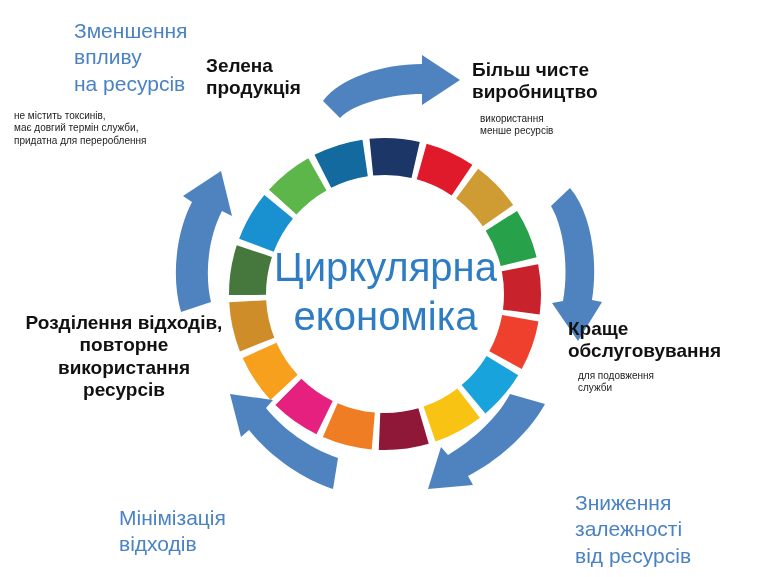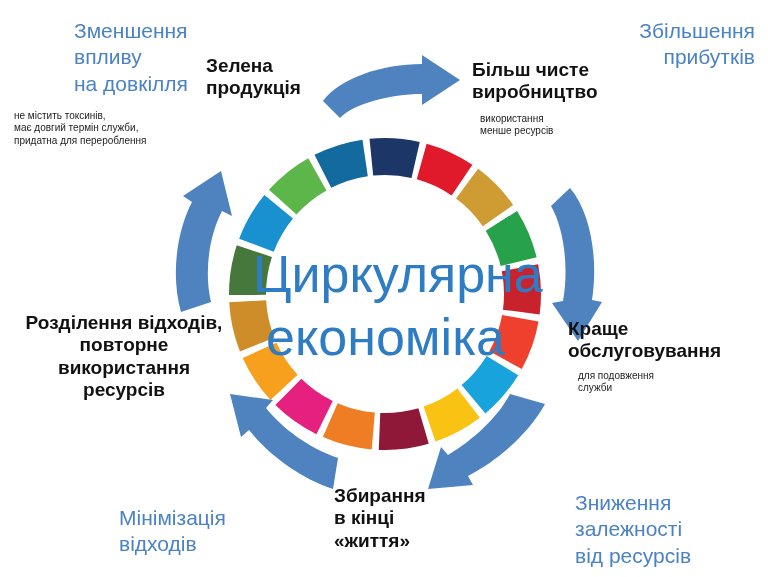--- a/index.html
+++ b/index.html
@@ -40,21 +40,21 @@
   .ac{text-align:left;}
   .ar{text-align:right;}
 
   
   #center-title{
     position:absolute;
     left:253px;top:243px;
     width:265px;
     text-align:center;
     color:#2e7dc4;
-    font-size:52px;
+    font-size:40px;
     line-height:1.22;
     font-weight:400;
     letter-spacing:0px;
     white-space:pre-line;
   }
 
   svg{position:absolute;left:0;top:0;width:768px;height:577px;overflow:visible;}
 </style>
 </head>
 <body>
@@ -126,24 +126,22 @@
              L 222 211
              C 209 236, 204 272, 211 302
              Z"></path>
   </svg>
 
   <div id="center-title">Циркулярна
 економіка</div>
 
   <div class="txt benefit al" style="left:74px;top:18px;width:180px;">Зменшення
 впливу
-на довкілля</div>
+на ресурсів</div>
 
-  <div class="txt benefit ar" style="left:510px;top:18px;width:245px;">Збільшення
-прибутків</div>
 
   <div class="txt benefit al" style="left:79px;top:505px;width:200px;margin-left:40px;">Мінімізація
 відходів</div>
 
   <div class="txt benefit al" style="left:575px;top:490px;width:190px;">Зниження
 залежності
 від ресурсів</div>
 
   <div class="txt stage-title ac" style="left:206px;top:55px;width:160px;">Зелена
 продукція</div>
@@ -154,22 +152,19 @@
   <div class="txt stage-title ac" style="left:472px;top:59px;width:170px;">Більш чисте
 виробництво</div>
   <div class="txt stage-desc ac" style="left:480px;top:113px;width:160px;">використання
 менше ресурсів</div>
 
   <div class="txt stage-title ac" style="left:568px;top:318px;width:196px;">Краще
 обслуговування</div>
   <div class="txt stage-desc ac" style="left:578px;top:370px;width:176px;">для подовження
 служби</div>
 
-  <div class="txt stage-title ac" style="left:334px;top:485px;width:150px;">Збирання
-в кінці
-«життя»</div>
 
   <div class="txt stage-title ar" style="left:6px;top:312px;width:236px;text-align:center;">Розділення відходів,
 повторне
 використання
 ресурсів</div>
 
 </div>
 
 </body></html>

